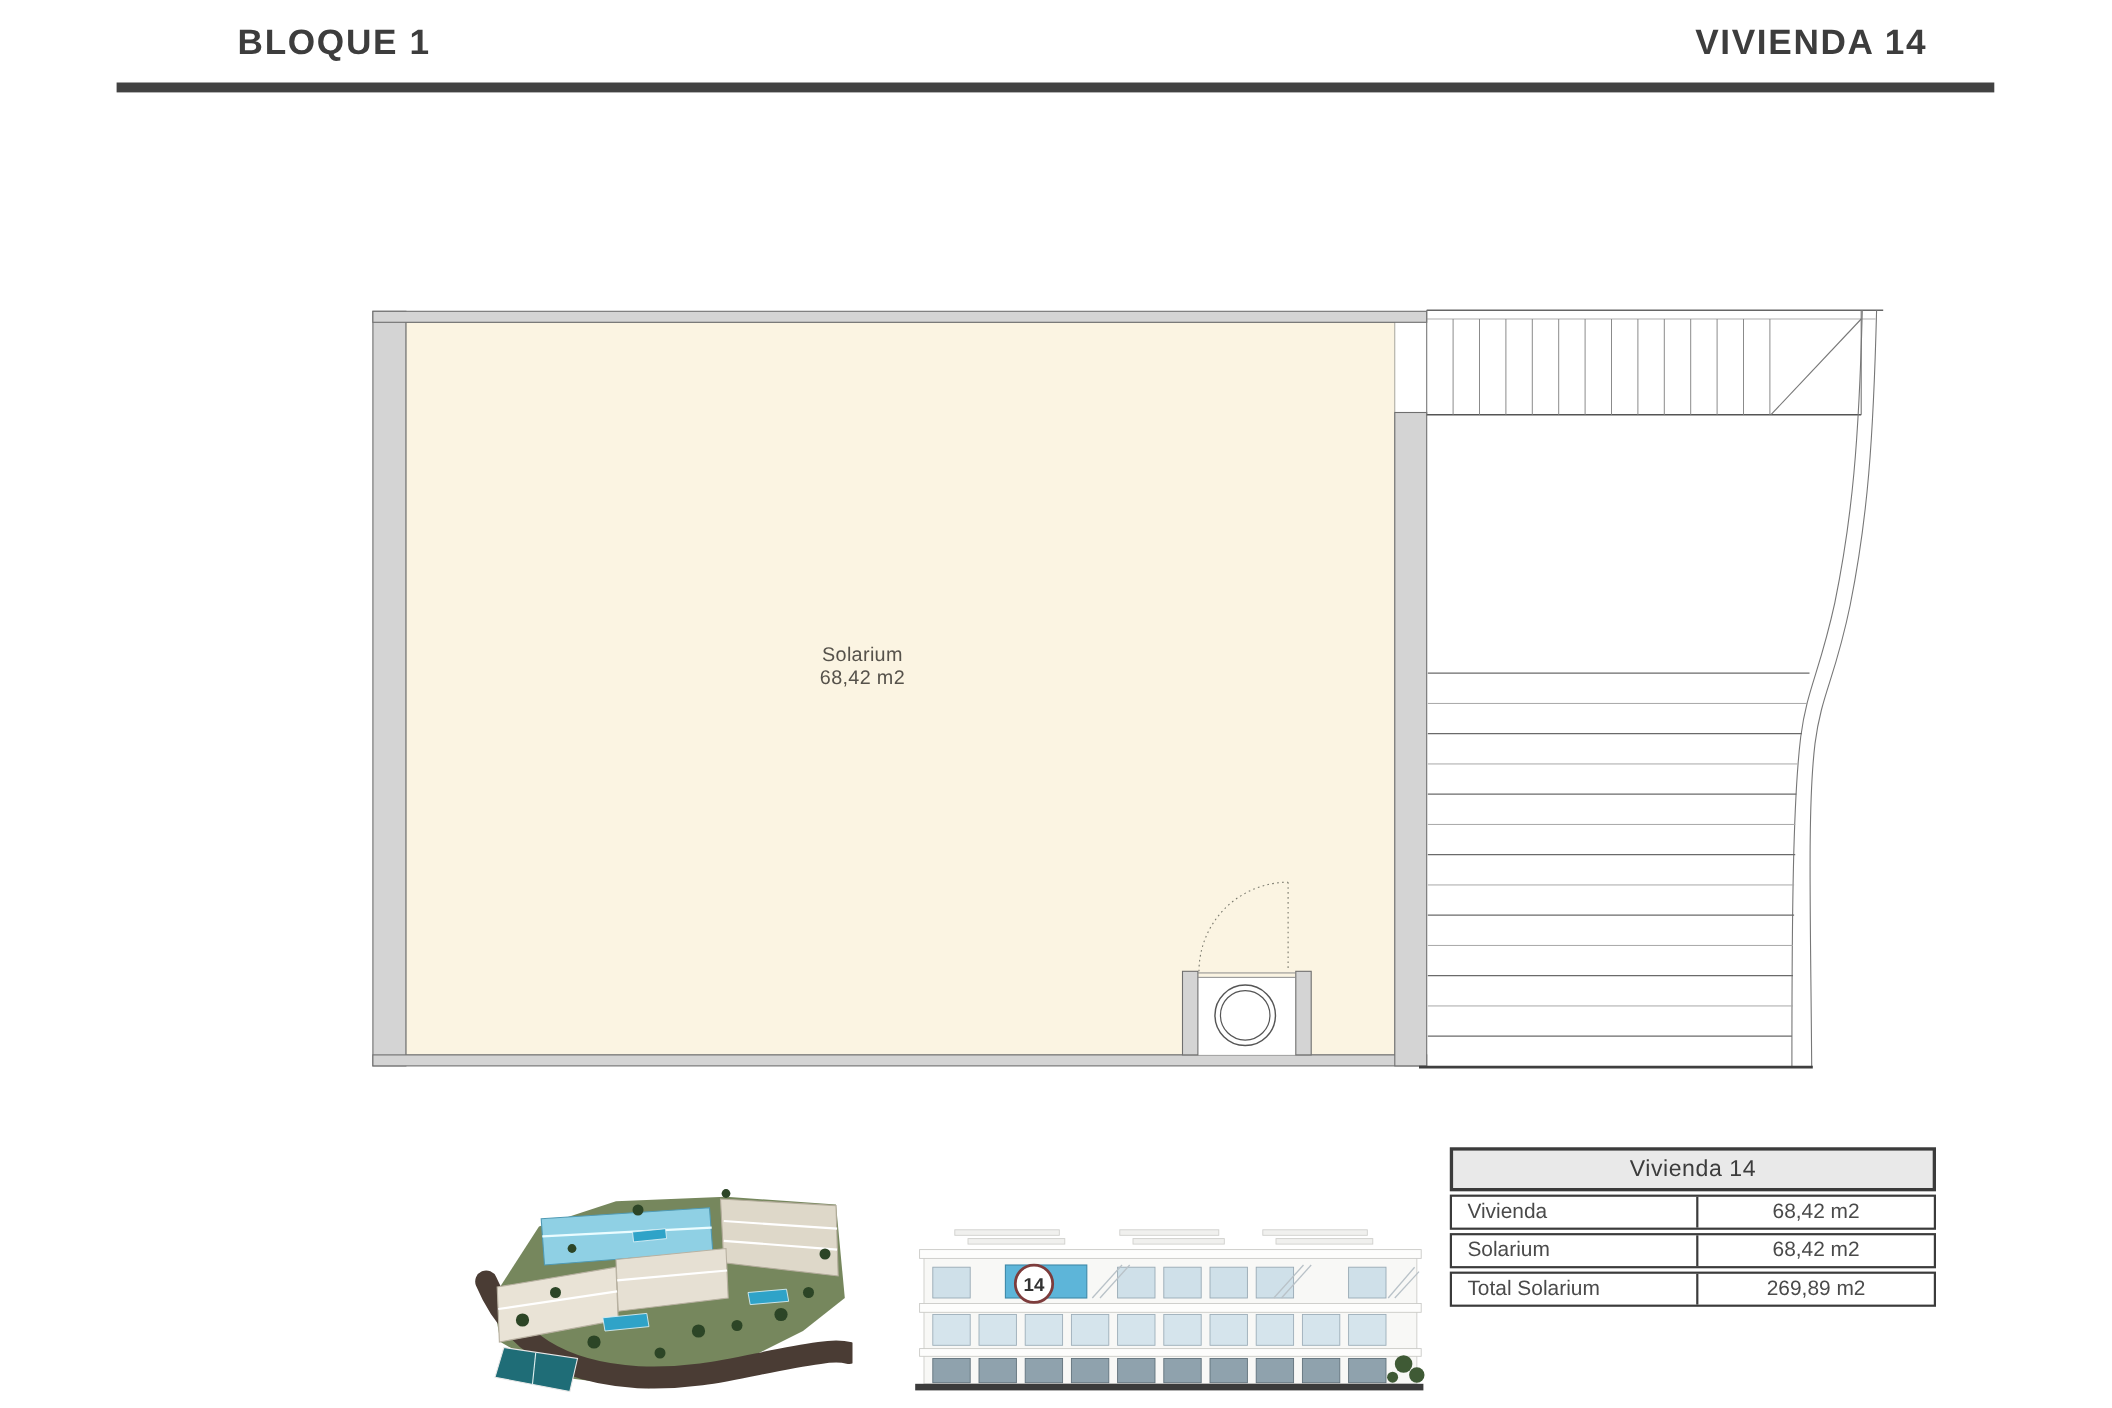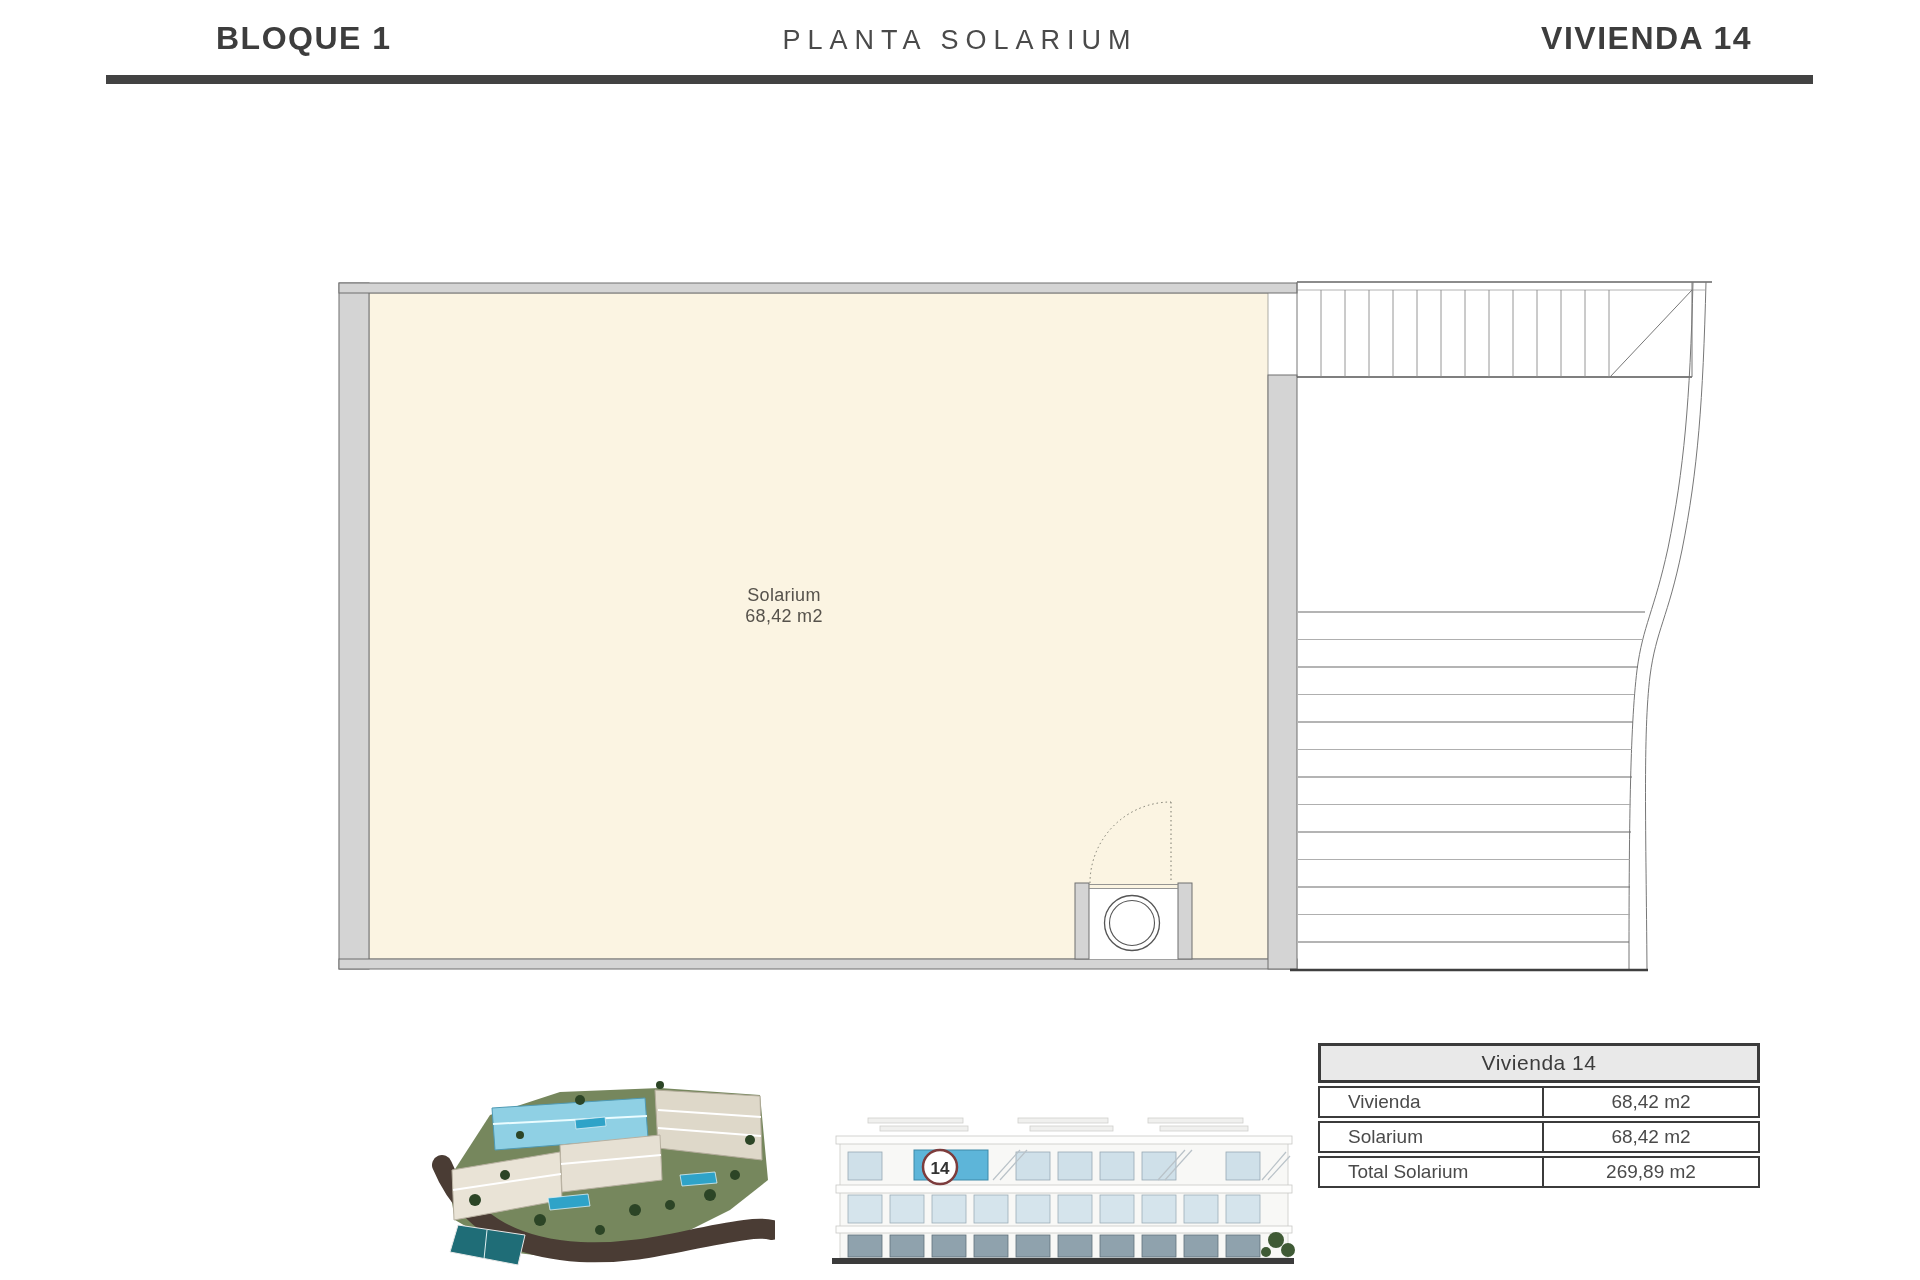--- a/index.html
+++ b/index.html
@@ -16,35 +16,34 @@
   .plan-svg{left:330px;top:275px;width:1390px;height:705px;}
   .room-label{left:700px;top:585px;width:168px;text-align:center;font-size:18px;line-height:21px;
               color:#56524b;letter-spacing:0.3px;}
   
   .sum-table{left:1318px;top:1043px;width:442px;}
   .sum-head{box-sizing:border-box;border:3px solid #3b3b3b;background:#e9e9e9;height:40px;
             display:flex;align-items:center;justify-content:center;font-size:21px;color:#3c3c3c;
             letter-spacing:0.5px;}
   .sum-row{box-sizing:border-box;border:2px solid #3b3b3b;background:#ffffff;height:32px;margin-top:3px;
            display:flex;font-size:19px;color:#4a4a4a;}
-  .sum-row .lbl{flex:0 0 224px;display:flex;align-items:center;padding-left:28px;box-sizing:border-box;
+  .sum-row .lbl{flex:0 0 224px;display:flex;align-items:center;padding-left:14px;box-sizing:border-box;
                 border-right:2px solid #3b3b3b;}
   .sum-row .val{flex:1;display:flex;align-items:center;justify-content:center;}
   
   .render-svg{left:430px;top:1080px;width:345px;height:190px;}
   .elev-svg{left:828px;top:1110px;width:470px;height:160px;}
   .badge-text{font-size:17px;font-weight:bold;fill:#333333;font-family:"Liberation Sans",sans-serif;}
 </style>
 </head>
 <body>
 
 <div class="page">
 
   <div class="abs hdr-left">BLOQUE 1</div>
-  <div class="abs hdr-center">PLANTA SOLARIUM</div>
   <div class="abs hdr-right">VIVIENDA 14</div>
   <div class="abs hdr-rule"></div>
 
   <svg class="abs plan-svg" viewBox="330 275 1390 705">
 
     <rect x="369" y="293" width="899" height="666" fill="#FBF4E2" stroke="#9a9a93" stroke-width="0.8"></rect>
 
     <g fill="#D4D4D4" stroke="#6f6f6f" stroke-width="1">
       <rect x="339" y="283" width="30" height="686"></rect>
       <rect x="339" y="283" width="958" height="10"></rect>

